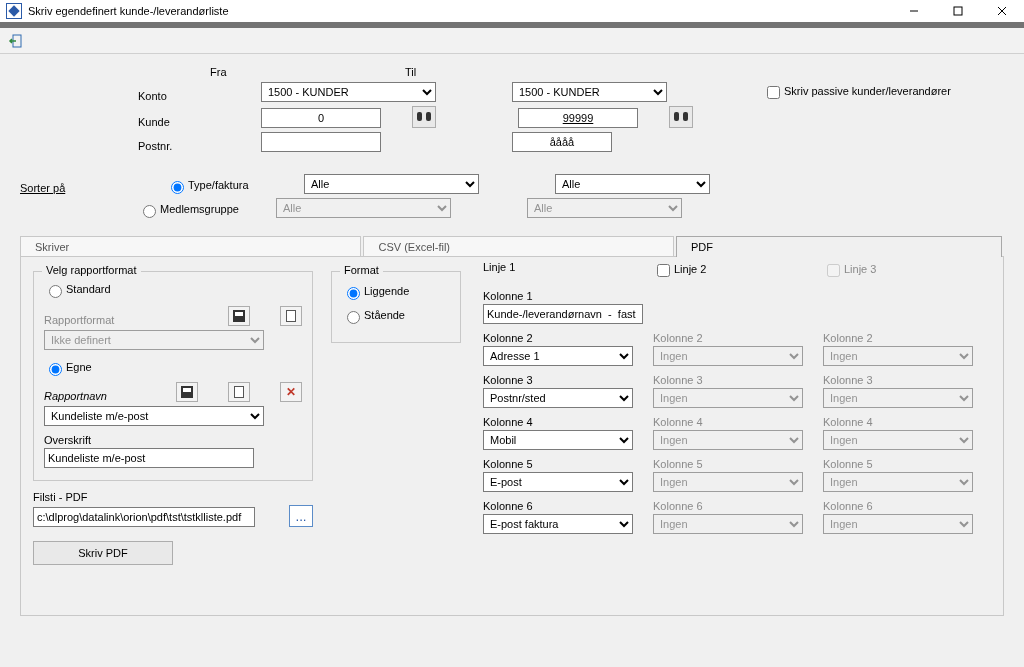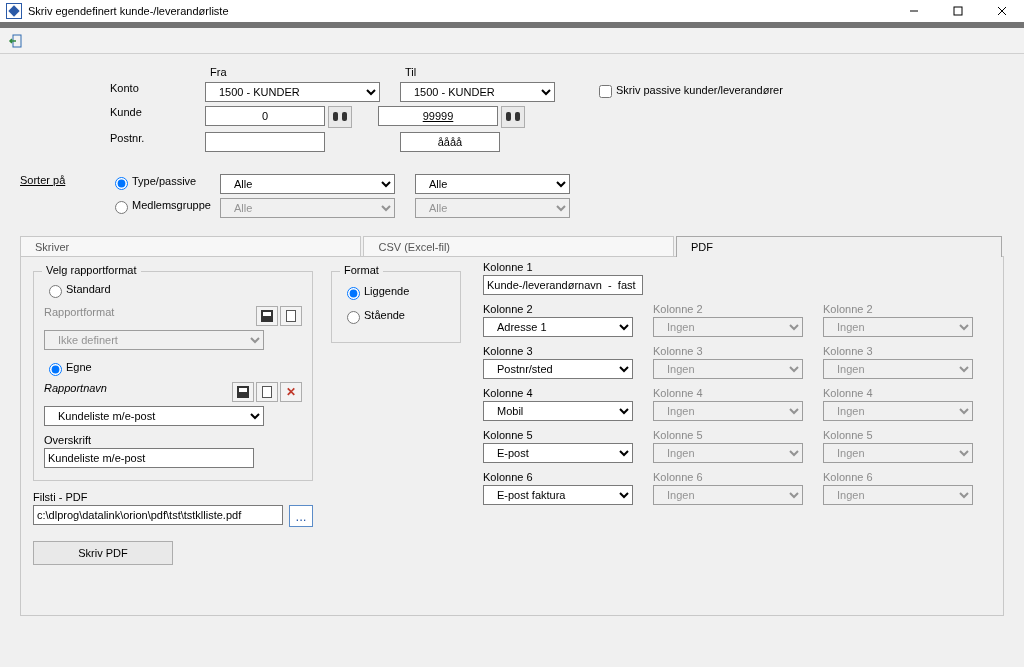--- a/index.html
+++ b/index.html
@@ -53,36 +53,36 @@
     align-items: center;
   }
   .toolbar .tbtn {
     width: 20px; height: 20px;
     border: 1px solid transparent;
     display: flex; align-items: center; justify-content: center;
   }
   .content {
     padding: 12px 20px 12px 20px;
   }
-  .row { display: flex; align-items: flex-start; margin-bottom: 4px; }
+  .row { display: flex; align-items: flex-end; margin-bottom: 4px; gap: 28px; }
   .label-col2  { width: 95px; }
   .hdr-col     { width: 175px; }
   input[type="text"].field {
     height: 20px;
     border: 1px solid #7a7a7a;
     background: #fff;
     padding: 1px 3px;
     font: inherit;
   }
   select.combo, .combo {
     height: 20px;
     border: 1px solid #7a7a7a;
     background: #fff;
     font: inherit;
-    padding: 0 9px;
+    padding: 0 2px;
   }
   .combo.disabled, select.combo:disabled {
     background: #f0f0f0;
     color: #6d6d6d;
   }
   .iconbtn {
     width: 24px; height: 22px;
     border: 1px solid #adadad;
     background: #e9e9e9;
     display: inline-flex; align-items: center; justify-content: center;
@@ -289,21 +289,21 @@
     <div style="width:75px;"></div>
     <input type="text" class="field" style="width: 100px; text-align: center;" value="åååå">
   </div>
 
   <div style="height:18px;"></div>
 
   <div class="row">
     <div style="width:80px;text-decoration:underline;">Sorter på</div>
     <div style="width:10px;"></div>
     <label style="width:110px;">
-      <input type="radio" name="sortmode" class="radio" checked="" style=""><span>Type/passive</span>
+      <input type="radio" name="sortmode" class="radio" checked="" style=""><span>Type/faktura</span>
     </label>
     <select class="combo" style="width:175px;"><option>Alle</option></select>
     <div style="width:20px;"></div>
     <select class="combo" style="width:155px;"><option>Alle</option></select>
   </div>
 
   <div class="row">
     <div style="width:90px;"></div>
     <label style="width:110px;">
       <input type="radio" name="sortmode" class="radio" style=""><span>Medlemsgruppe</span>
@@ -387,20 +387,29 @@
           <div style="margin-top:8px;">
             <label>
               <input type="radio" name="orient" class="radio" style=""><span>Stående</span>
             </label>
           </div>
         </div>
       </div>
 
 
       <div class="cols-area">
+        <div class="col3" style="margin-bottom:10px;">
+          <div>Linje 1</div>
+          <label>
+            <input type="checkbox" class="chk" style=""><span>Linje 2</span>
+          </label>
+          <label class="disabled-text">
+            <input type="checkbox" class="chk" disabled="" style=""><span>Linje 3</span>
+          </label>
+        </div>
 
         <div class="klabel">Kolonne 1</div>
         <input type="text" class="field" style="width: 160px;" readonly="" value="Kunde-/leverandørnavn  -  fast">
 
         <div style="height:8px;"></div>
         <div class="col3">
           <div>
             <div class="klabel">Kolonne 2</div>
             <select class="combo kselect"><option>Adresse 1</option></select>
           </div>

